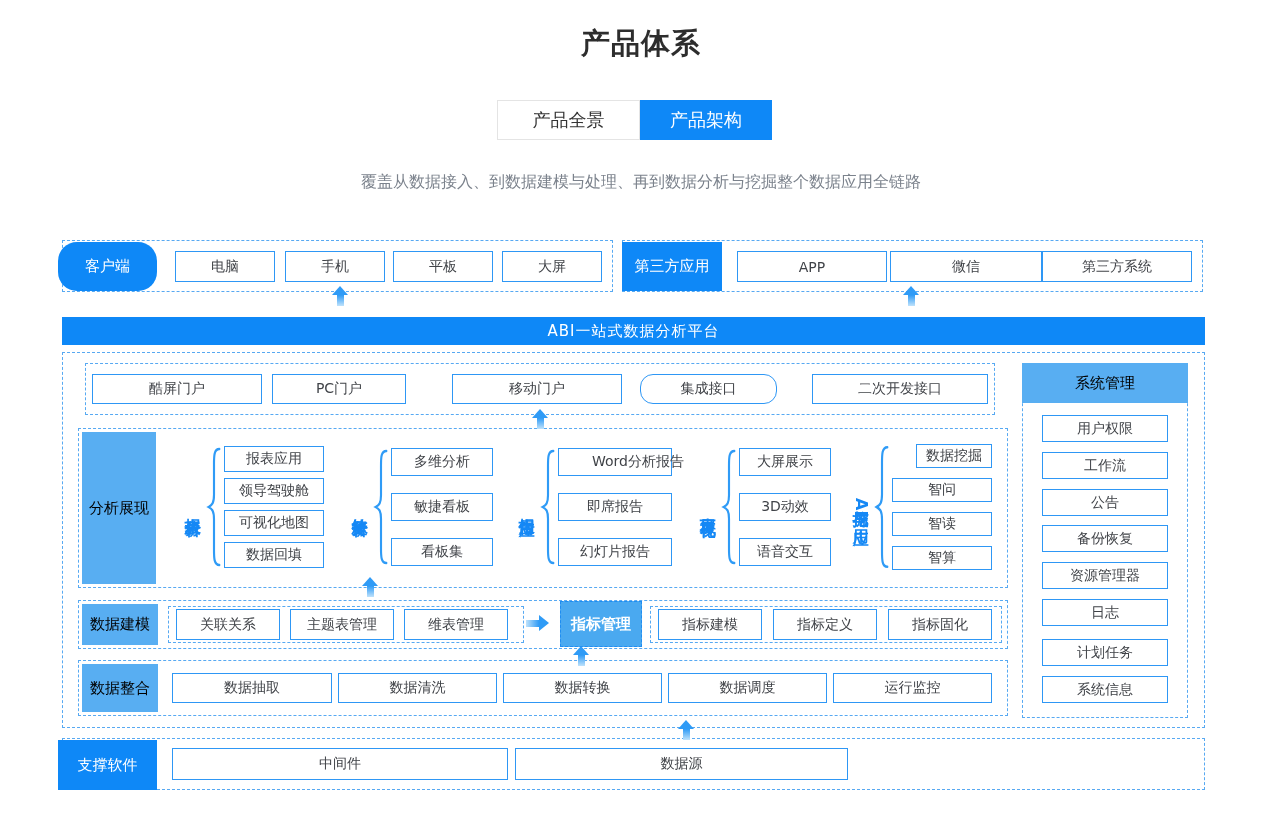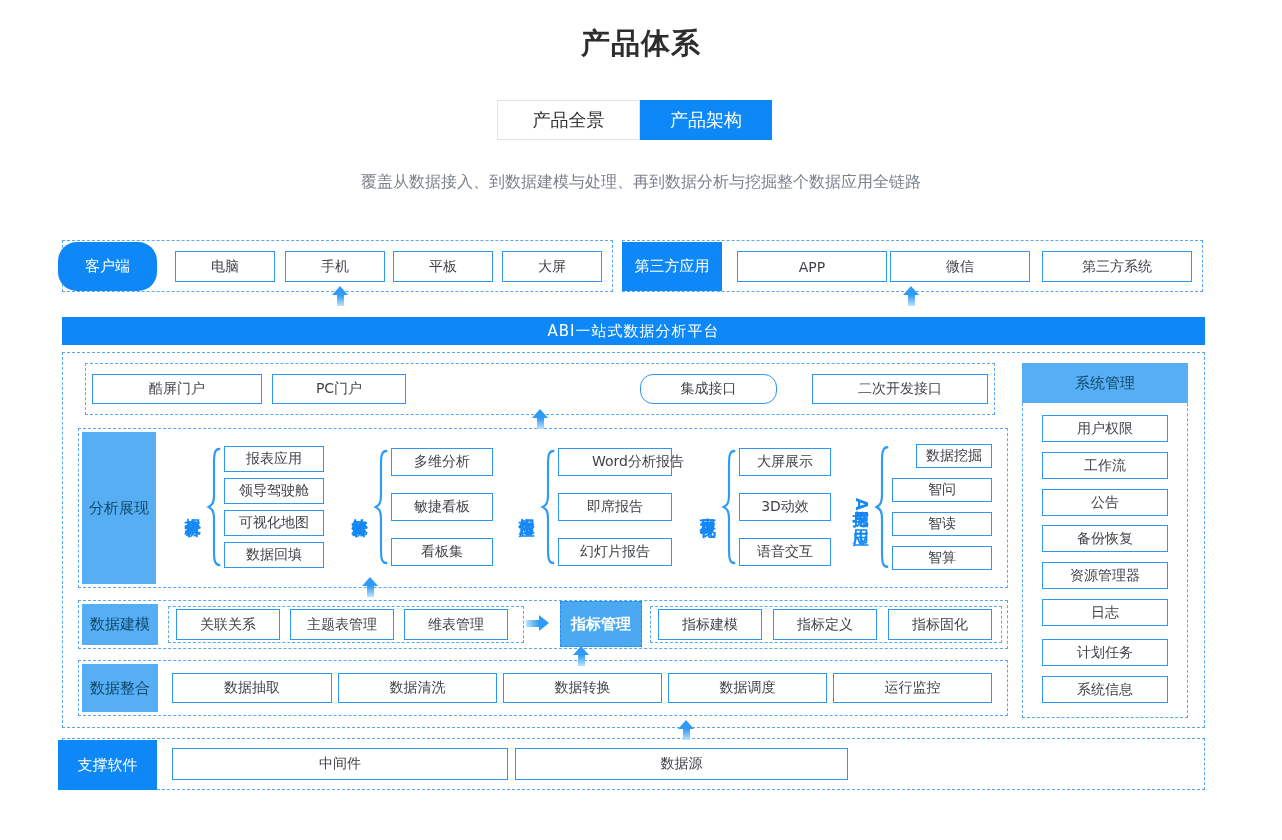--- a/index.html
+++ b/index.html
@@ -7,21 +7,21 @@
   .stage{position:relative;width:1282px;height:840px;background:#fff;overflow:hidden;}
   .abs{position:absolute;box-sizing:border-box;}
   .title{left:0;right:0;top:24px;text-align:center;font-size:29px;font-weight:bold;color:#2d2d2d;letter-spacing:1px;}
   .tabs{left:497px;top:100px;display:flex;}
   .tab{height:40px;display:flex;align-items:center;justify-content:center;font-size:18px;box-sizing:border-box;}
   .tab.inactive{width:143px;background:#fff;border:1px solid #e4e4e4;color:#333;}
   .tab.active{width:132px;background:#0e88f7;color:#fff;}
   .subtitle{left:0;right:0;top:172px;text-align:center;font-size:16px;color:#7b828c;}
   .dash{border:1px dashed #57a9f2;}
   .blabel{background:#0e88f7;color:#fff;display:flex;align-items:center;justify-content:center;font-size:15px;z-index:3;}
-  .llabel{background:#58aef2;color:#0c4a6e;display:flex;align-items:center;justify-content:center;font-size:15px;z-index:3;}
+  .llabel{background:#58aef2;color:#000000;display:flex;align-items:center;justify-content:center;font-size:15px;z-index:3;}
   .wbox{background:#fff;border:1px solid #2e97f5;display:flex;align-items:center;justify-content:center;font-size:14px;color:#404348;white-space:nowrap;}
   .banner{background:#0e88f7;color:#fff;display:flex;align-items:center;justify-content:center;font-size:15px;letter-spacing:1px;}
   .group{display:flex;align-items:center;gap:2px;z-index:2;}
   .vlabel{writing-mode:vertical-rl;text-orientation:mixed;font-size:16px;line-height:1.1;font-weight:bold;color:#1588f5;letter-spacing:1px;width:22px;display:flex;align-items:center;justify-content:center;}
   .brace{width:16px;height:100%;}
   .stack{display:flex;flex-direction:column;justify-content:space-between;height:100%;}
   .gbox{background:#fff;border:1px solid #2e97f5;display:flex;align-items:center;justify-content:center;font-size:14px;color:#404348;white-space:nowrap;box-sizing:border-box;}
   .hl{background:#4aa9f0;border:1px dashed #1f8df2;color:#fff;display:flex;align-items:center;justify-content:center;font-size:15px;font-weight:bold;z-index:3;}
   .arrow-up{display:flex;flex-direction:column;align-items:center;z-index:4;}
   .arrow-up .h{width:0;height:0;border-left:8px solid transparent;border-right:8px solid transparent;border-bottom:9px solid #2f9bf6;}
@@ -51,34 +51,35 @@
   <div class="abs wbox" style="left:393px;top:251px;width:100px;height:31px;">平板</div>
   <div class="abs wbox" style="left:502px;top:251px;width:100px;height:31px;">大屏</div>
   <div class="abs arrow-up" style="left:332px;top:286px;">
       <div class="h"></div>
       <div class="t"></div>
     </div>
 
   <div class="abs dash" style="left:622px;top:240px;width:581px;height:52px;"></div>
   <div class="abs blabel" style="left:622px;top:242px;width:100px;height:49px;">第三方应用</div>
   <div class="abs wbox" style="left:737px;top:251px;width:150px;height:31px;">APP</div>
-  <div class="abs wbox" style="left:890px;top:251px;width:140px;height:31px;">微信</div>
+  <div class="abs wbox" style="left:890px;top:251px;width:152px;height:31px;">微信</div>
   <div class="abs wbox" style="left:1042px;top:251px;width:150px;height:31px;">第三方系统</div>
   <div class="abs arrow-up" style="left:903px;top:286px;">
       <div class="h"></div>
       <div class="t"></div>
     </div>
 
   <div class="abs banner" style="left:62px;top:317px;width:1143px;height:28px;">ABI一站式数据分析平台</div>
 
   <div class="abs dash" style="left:62px;top:352px;width:1143px;height:376px;"></div>
 
   <div class="abs dash" style="left:85px;top:363px;width:910px;height:52px;"></div>
   <div class="abs wbox" style="left:92px;top:374px;width:170px;height:30px;">酷屏门户</div>
   <div class="abs wbox" style="left:272px;top:374px;width:134px;height:30px;">PC门户</div>
+  <div class="abs wbox" style="left:452px;top:374px;width:170px;height:30px;">移动门户</div>
   <div class="abs wbox" style="left:640px;top:374px;width:137px;height:30px;border-radius:13px;">集成接口</div>
   <div class="abs wbox" style="left:812px;top:374px;width:176px;height:30px;">二次开发接口</div>
   <div class="abs arrow-up" style="left:532px;top:409px;">
       <div class="h"></div>
       <div class="t"></div>
     </div>
 
   <div class="abs dash" style="left:78px;top:428px;width:930px;height:160px;"></div>
   <div class="abs llabel" style="left:82px;top:432px;width:74px;height:152px;">分析展现</div>
 

